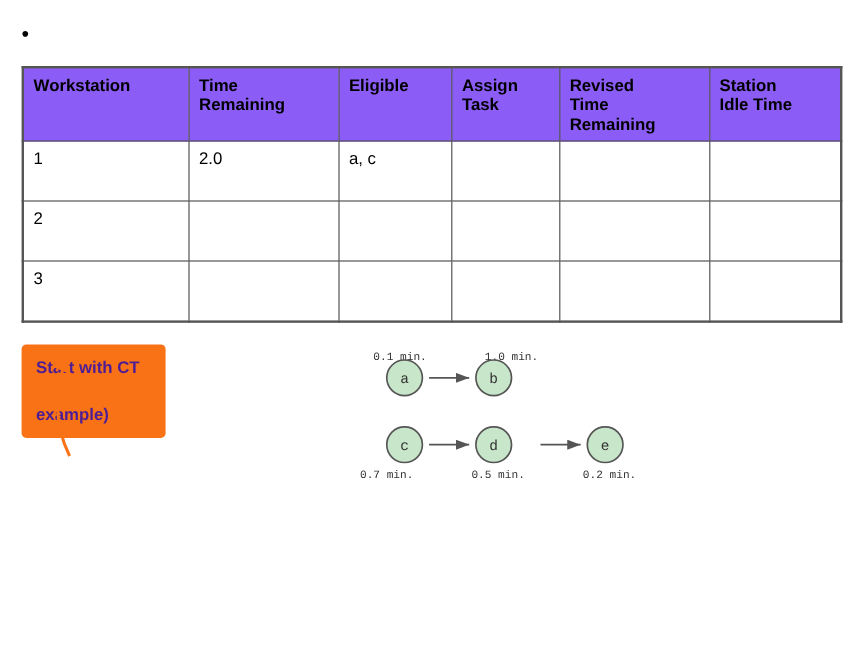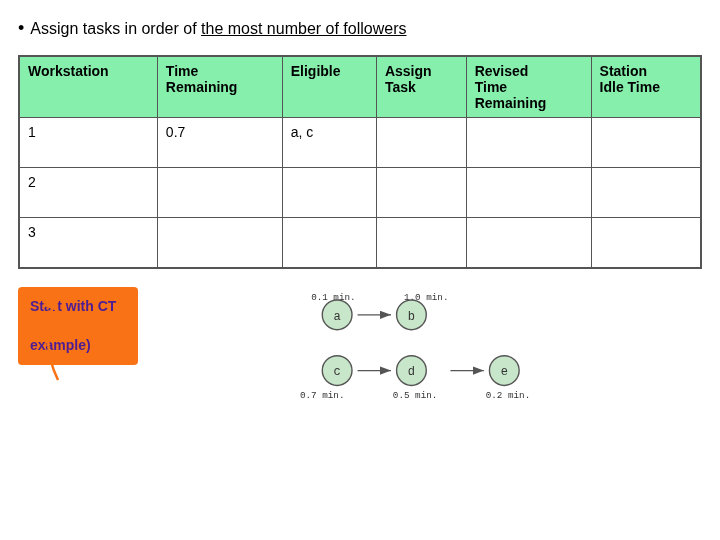--- a/index.html
+++ b/index.html
@@ -40,21 +40,21 @@
       border: 2px solid #555;
       margin-bottom: 18px;
     }
     th, td {
       border: 1px solid #555;
       padding: 6px 8px;
       text-align: left;
       vertical-align: top;
     }
     thead tr th {
-      background: #86efac;
+      background: #8b5cf6;
       font-weight: bold;
       font-size: 14px;
     }
     tbody tr td {
       font-size: 14px;
       height: 50px;
     }
     .bottom-section {
       display: flex;
       align-items: flex-start;
@@ -85,40 +85,37 @@
       height: 100%;
     }
   </style>
 </head>
 <body>
 
 <div class="page">
 
   <div class="bullet-line">
     <span class="bullet">•</span>
-    <span class="bullet-text">
-      <span>Assign tasks in order of </span><span class="underline">the most number of followers</span>
-    </span>
   </div>
 
   <table>
     <thead>
       <tr>
         <th>Workstation</th>
         <th>Time<br>Remaining</th>
         <th>Eligible</th>
         <th>Assign<br>Task</th>
         <th>Revised<br>Time<br>Remaining</th>
         <th>Station<br>Idle Time</th>
       </tr>
     </thead>
     <tbody>
       <tr>
         <td>1</td>
-        <td>0.7</td>
+        <td>2.0</td>
         <td>a, c</td>
         <td></td>
         <td></td>
         <td></td>
       </tr>
       <tr>
         <td>2</td>
         <td></td>
         <td></td>
         <td></td>

